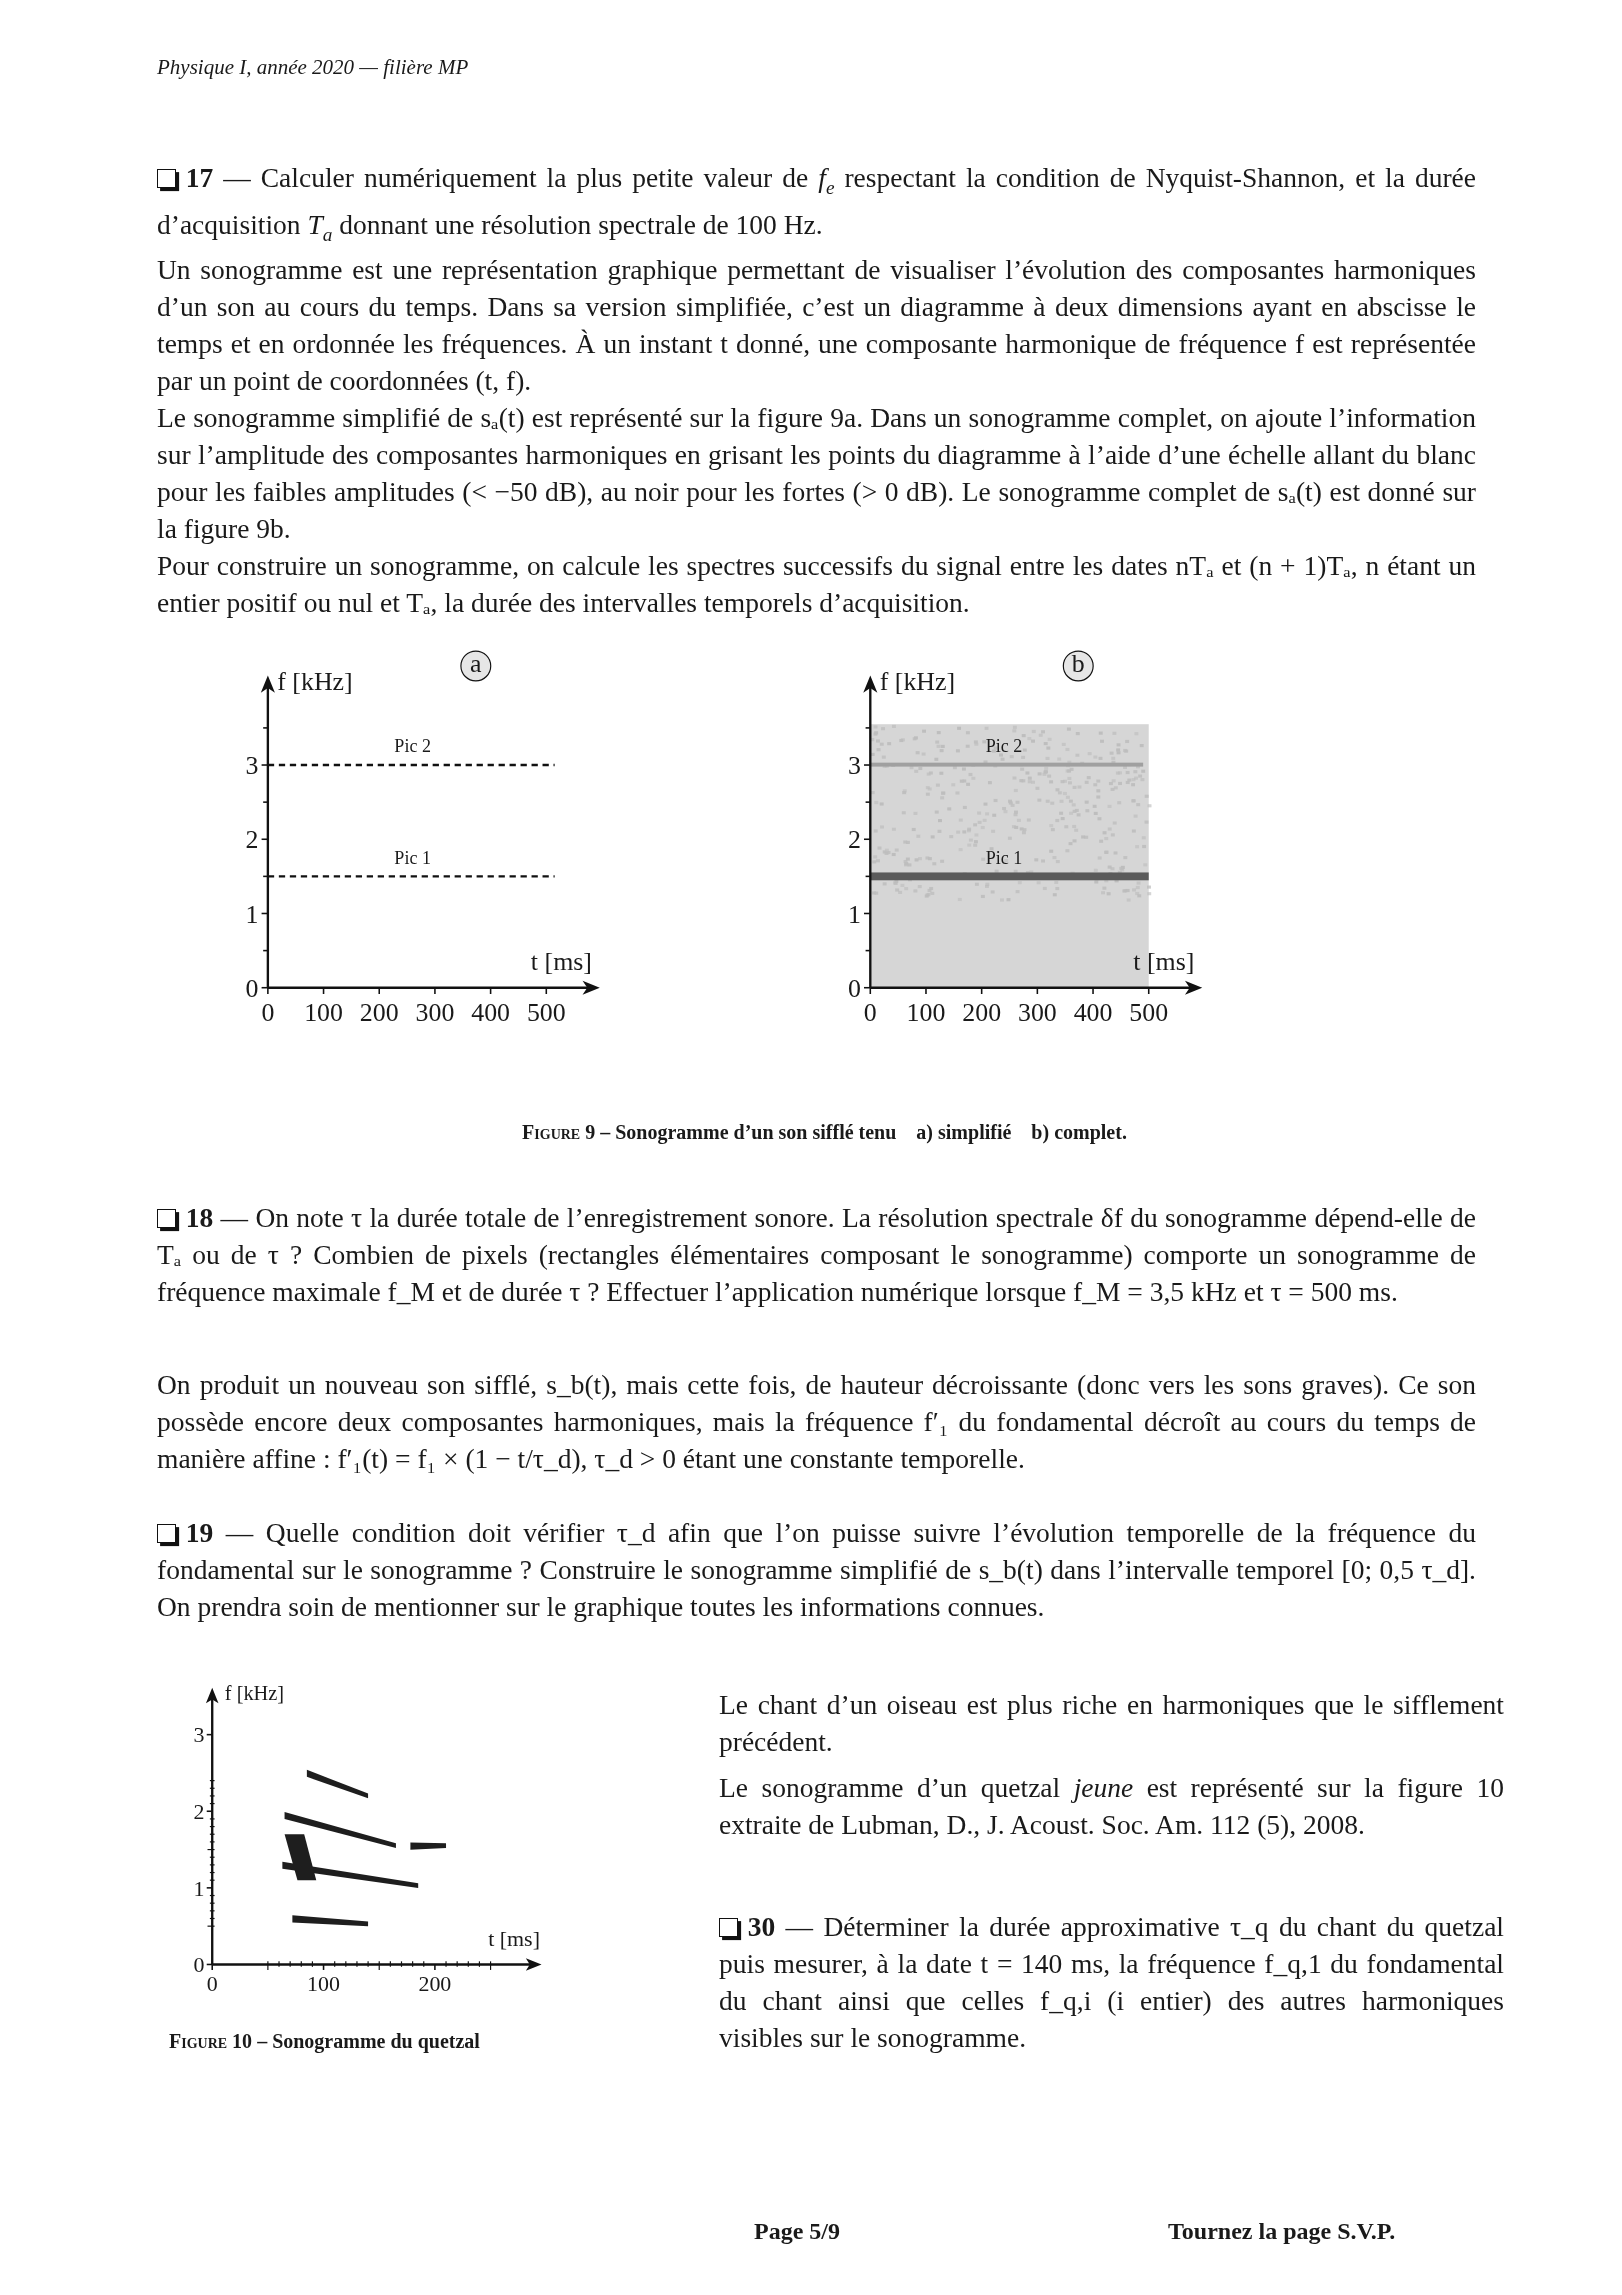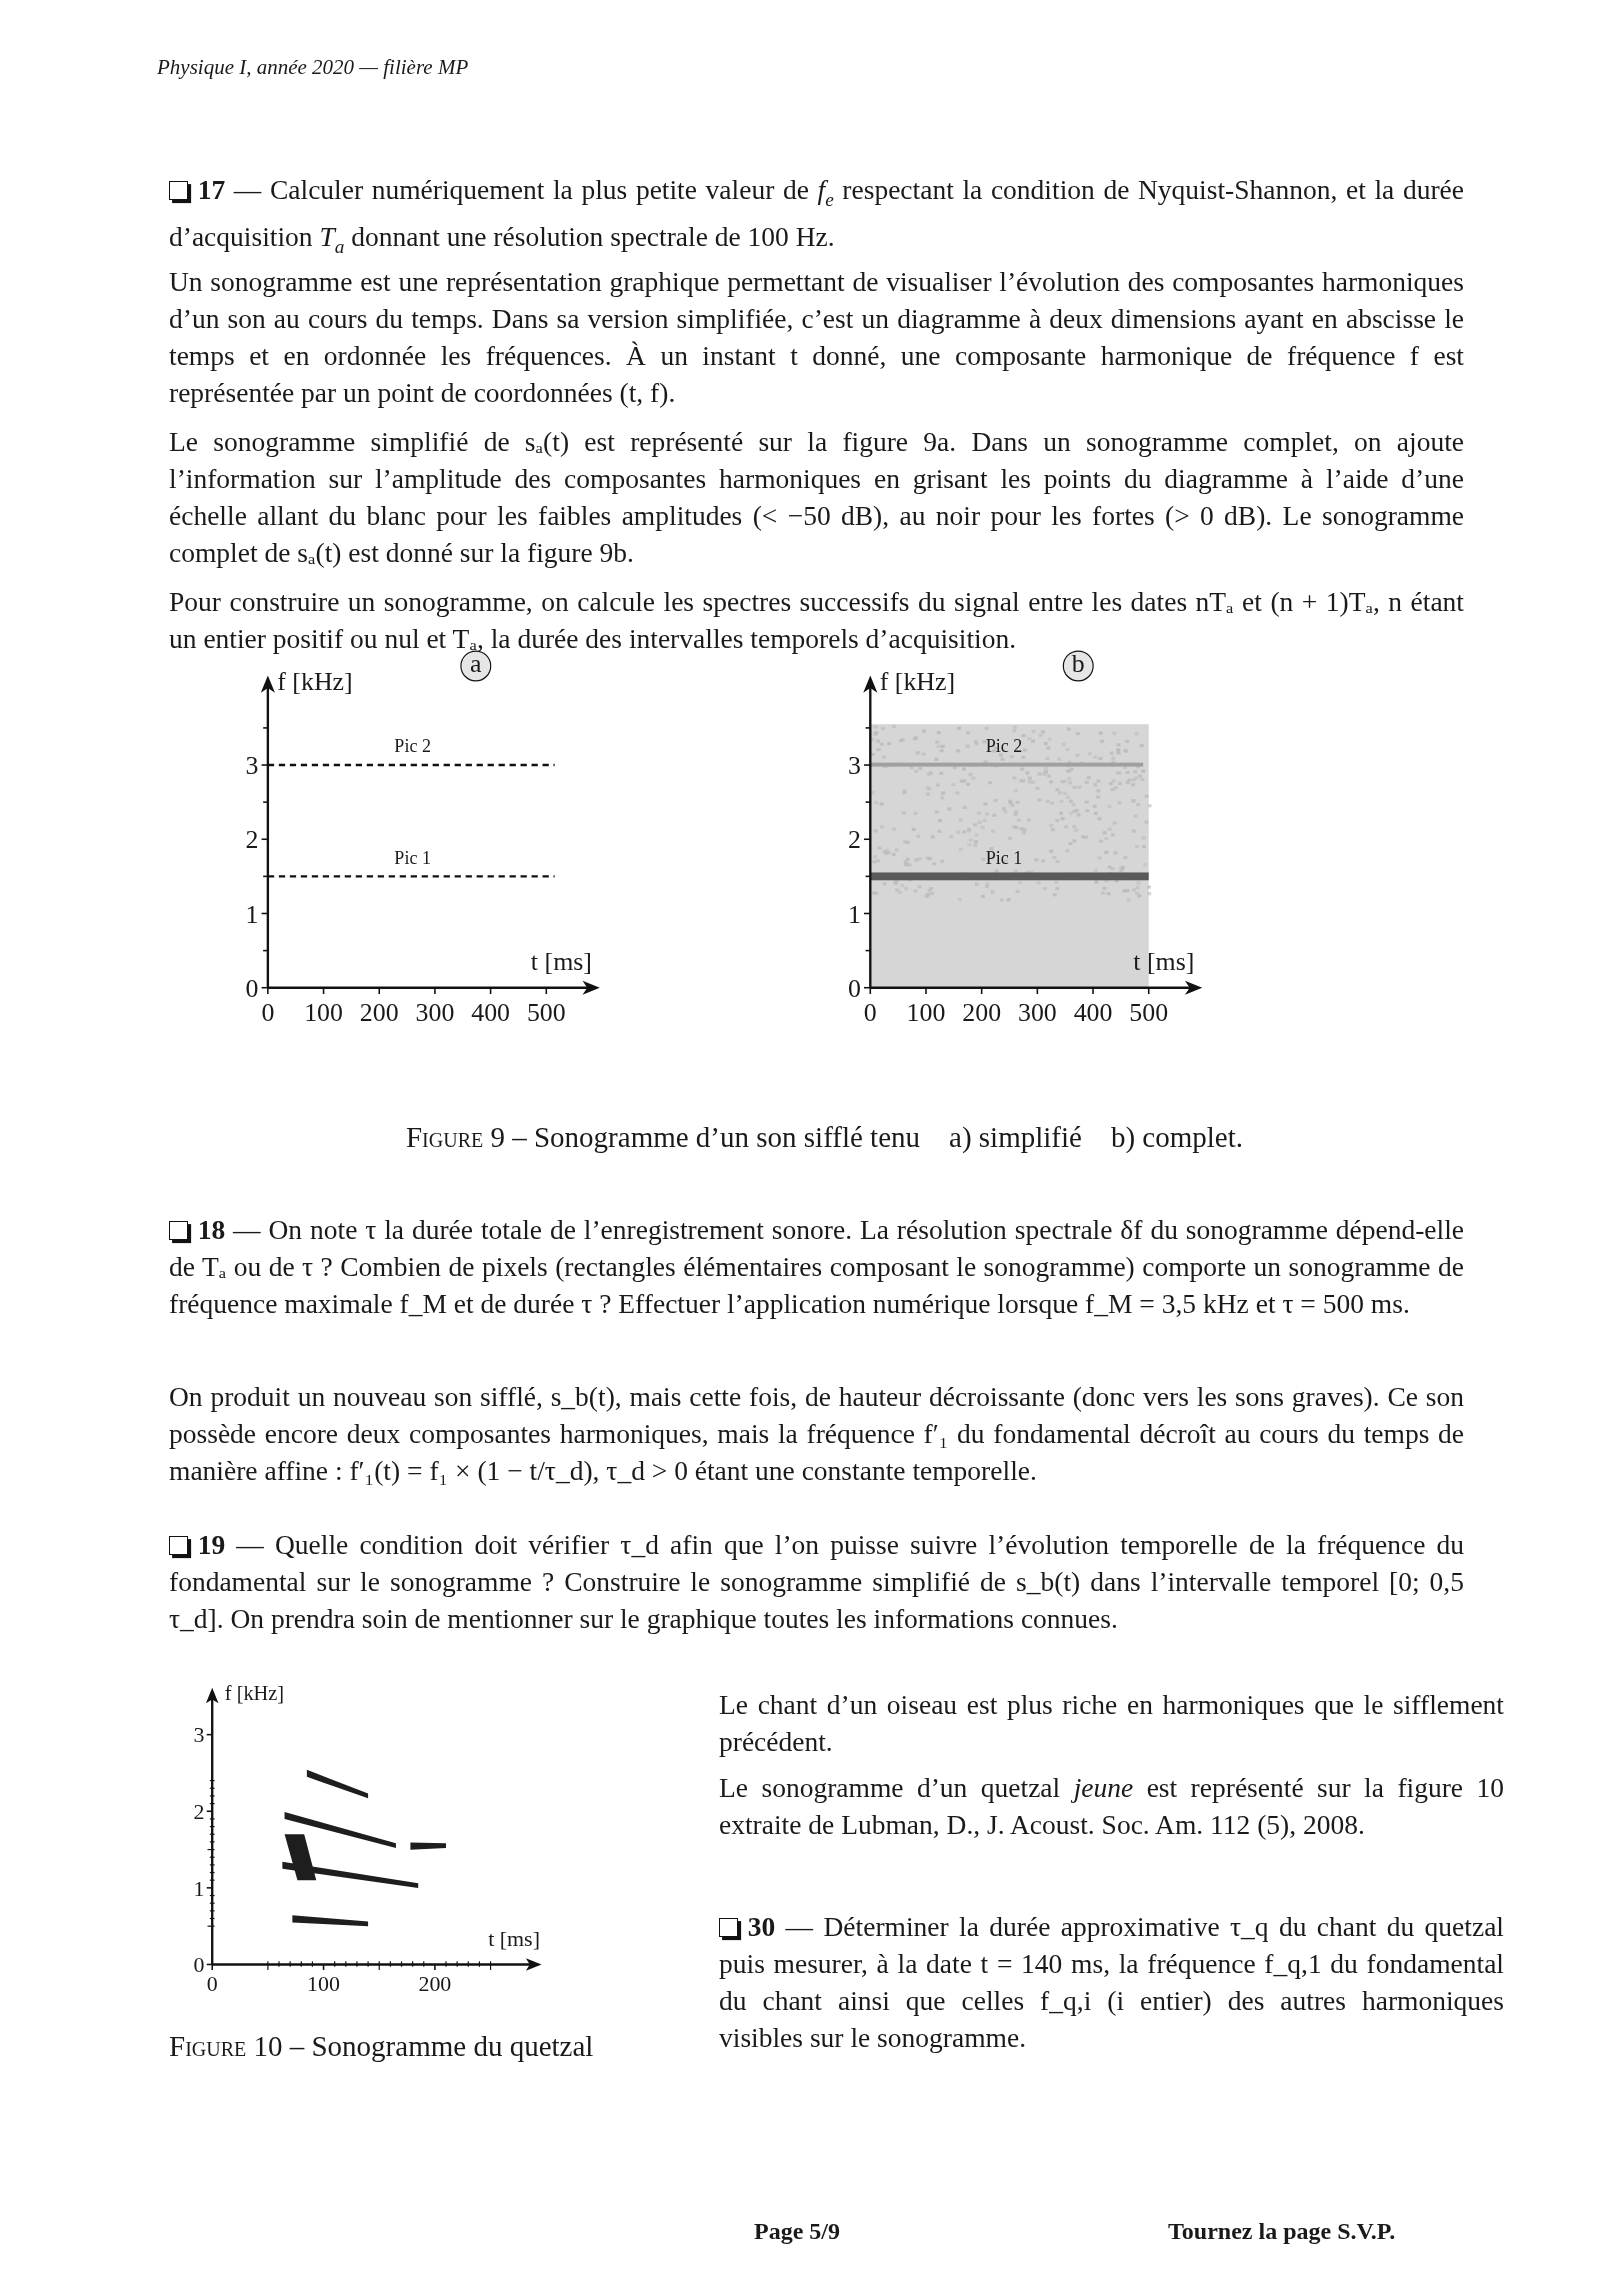--- a/index.html
+++ b/index.html
@@ -5,29 +5,29 @@
   html, body { margin: 0; padding: 0; background: #ffffff; }
   body {
     width: 1623px; height: 2295px; position: relative; overflow: hidden;
     font-family: "Liberation Serif", "DejaVu Serif", serif; color: #1a1a1a;
   }
   .page-header {
     position: absolute; left: 157px; top: 55px;
     font-style: italic; font-size: 21px;
   }
   .block { position: absolute; left: 157px; width: 1319px; font-size: 27.5px; line-height: 37px; text-align: justify; }
-  .block p { margin: 12px; }
+  .block p { margin: 0; }
   .qbox {
     display: inline-block; width: 17.3px; height: 17.3px; border: 1.6px solid #111;
     box-shadow: 3.1px 3.1px 0 #111; margin-right: 9.4px; vertical-align: -0.8px; background: #fff;
   }
   .qnum { font-weight: bold; }
   .em { font-style: italic; }
   sub { font-size: 70%; }
-  .caption { position: absolute; font-size: 29px; text-align: center; }
+  .caption { position: absolute; font-size: 20px; text-align: center; font-weight: bold; }
   .smallcaps { font-variant: small-caps; }
   .footer { position: absolute; top: 2218px; font-size: 24px; font-weight: bold; }
   svg text { font-family: "Liberation Serif", "DejaVu Serif", serif; fill: #1a1a1a; }
   .right-col { position: absolute; left: 719px; width: 785px; font-size: 27.5px; line-height: 37px; text-align: justify; }
   .right-col p { margin: 0 0 9.4px 0; }
 </style>
 </head>
 <body>
 
 <div class="page-header">Physique I, année 2020 — filière MP</div>

